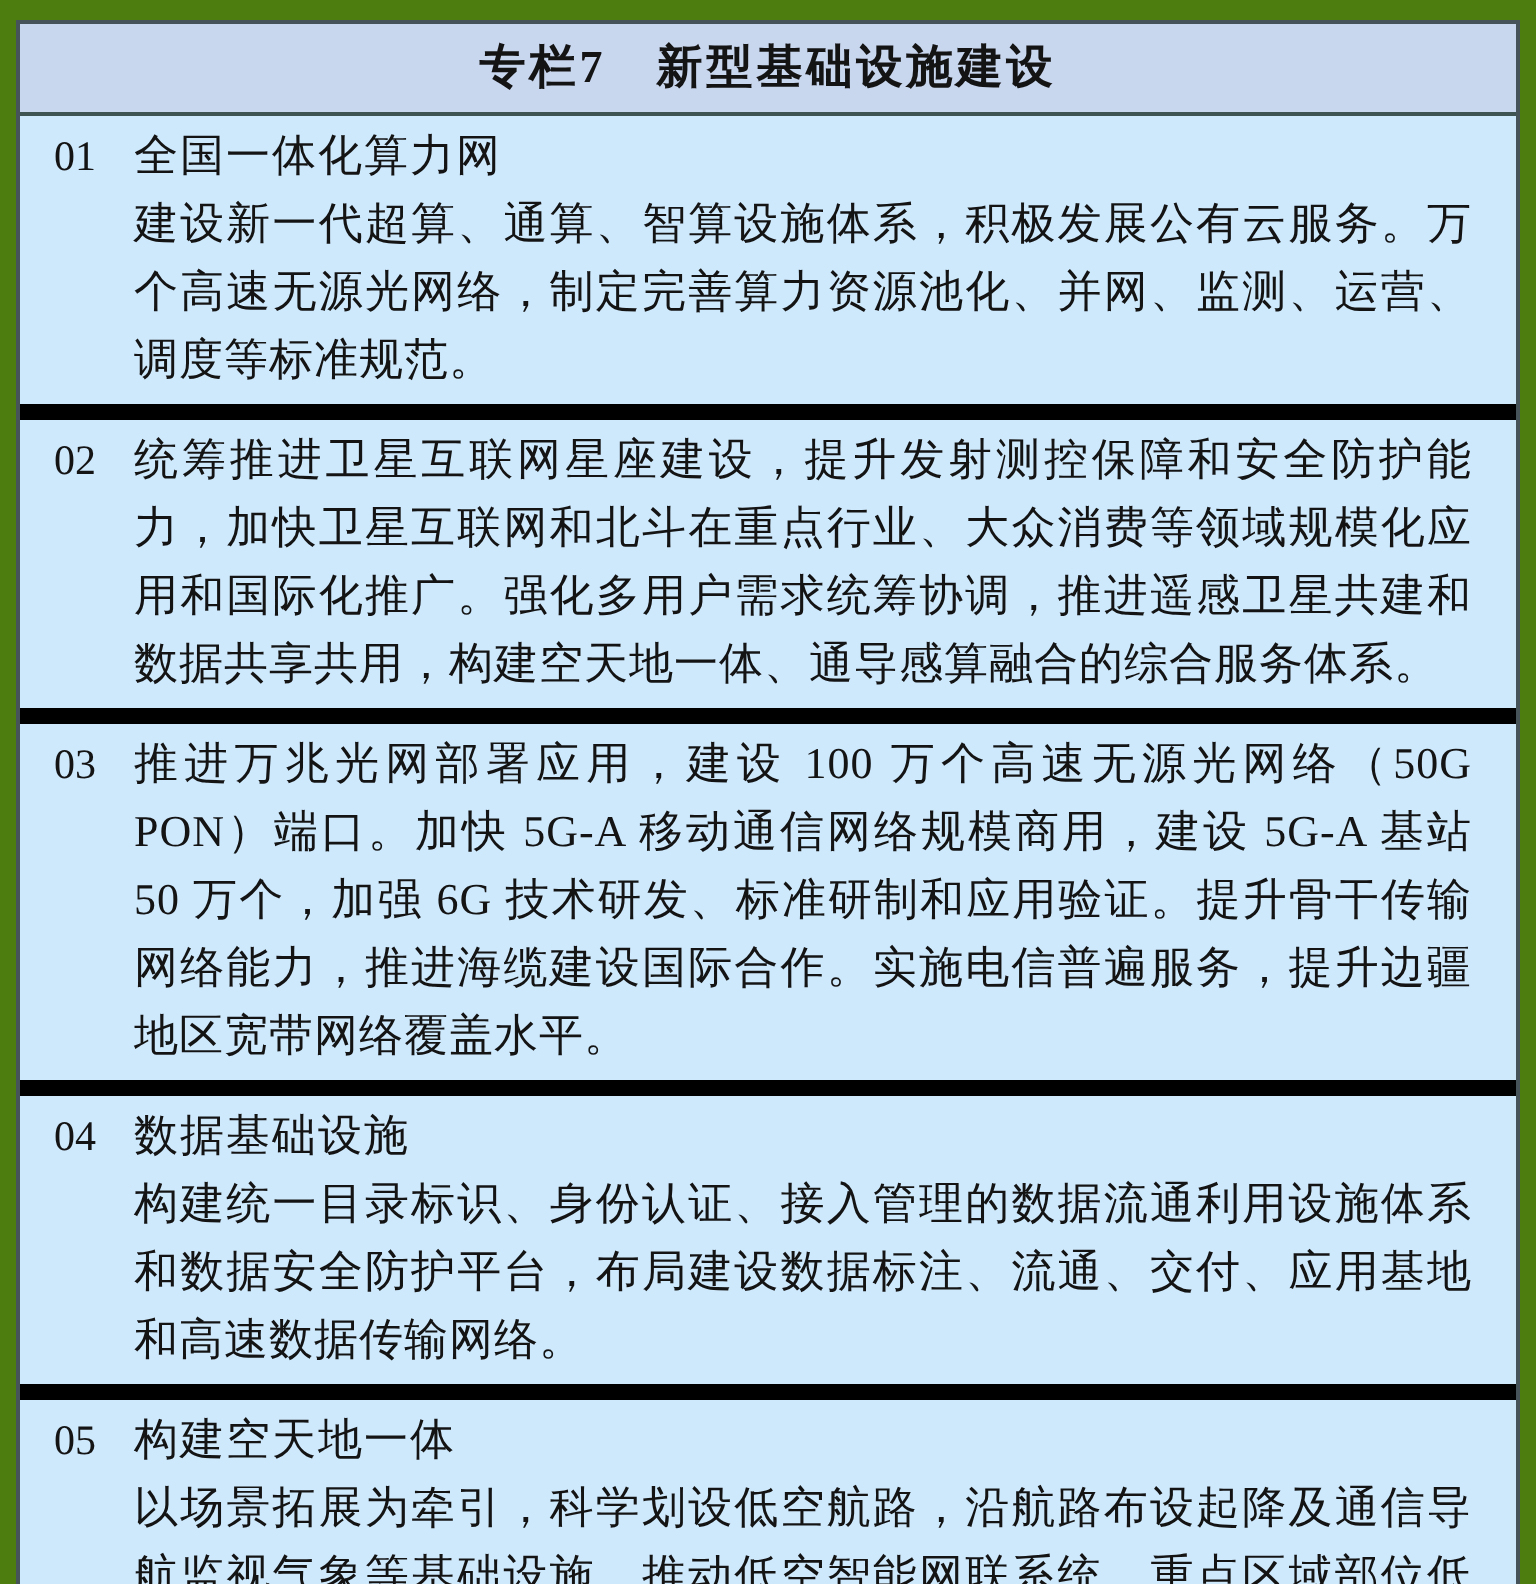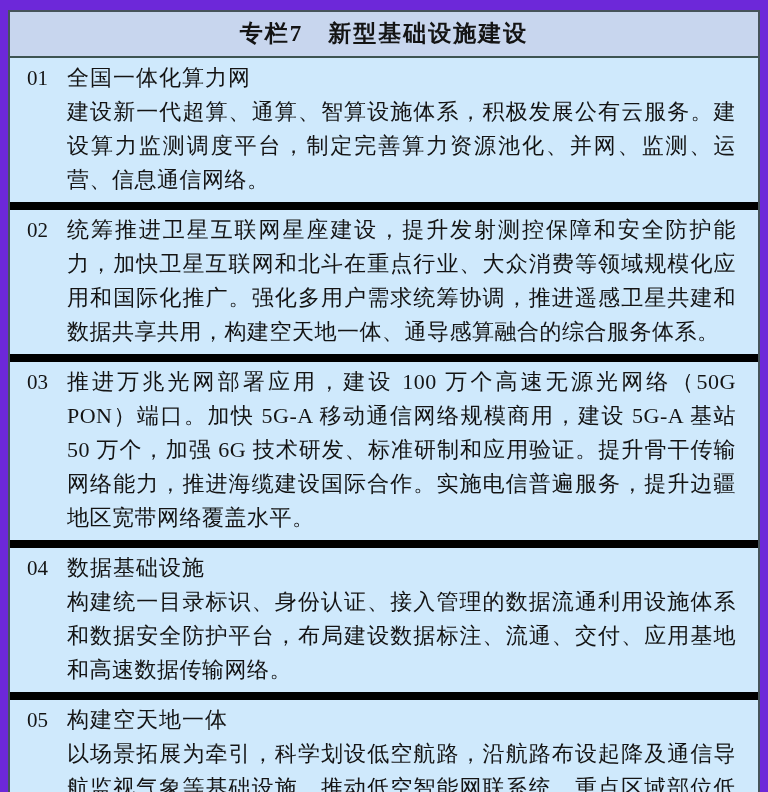--- a/index.html
+++ b/index.html
@@ -6,21 +6,21 @@
     margin: 0;
     padding: 0;
     background: #ffffff;
     width: 768px;
     font-family: "Liberation Serif", "DejaVu Serif", serif;
     color: #141414;
   }
   .page {
     width: 768px;
     height: 792px;
-    background: #6d28d9;
+    background: #4d7c0f;
     box-sizing: border-box;
     padding: 10px 8px 7px 8px;
   }
   .panel {
     width: 752px;
     box-sizing: border-box;
     border: 2px solid #46545a;
     background: #cfe9fc;
   }
   .panel-header {
@@ -73,21 +73,21 @@
 <div class="page">
   <div class="panel">
     <div class="panel-header">
       <span class="panel-title">专栏7　新型基础设施建设</span>
     </div>
     <div id="sections">
   <div class="section">
     <div class="num">01</div>
     <div class="content">
       <div class="heading">全国一体化算力网</div>
-      <p class="body">建设新一代超算、通算、智算设施体系，积极发展公有云服务。建设算力监测调度平台，制定完善算力资源池化、并网、监测、运营、信息通信网络。</p>
+      <p class="body">建设新一代超算、通算、智算设施体系，积极发展公有云服务。万个高速无源光网络，制定完善算力资源池化、并网、监测、运营、调度等标准规范。</p>
     </div>
   </div>
 
   <div class="section">
     <div class="num">02</div>
     <div class="content">
       <p class="body">统筹推进卫星互联网星座建设，提升发射测控保障和安全防护能力，加快卫星互联网和北斗在重点行业、大众消费等领域规模化应用和国际化推广。强化多用户需求统筹协调，推进遥感卫星共建和数据共享共用，构建空天地一体、通导感算融合的综合服务体系。</p>
     </div>
   </div>
 

